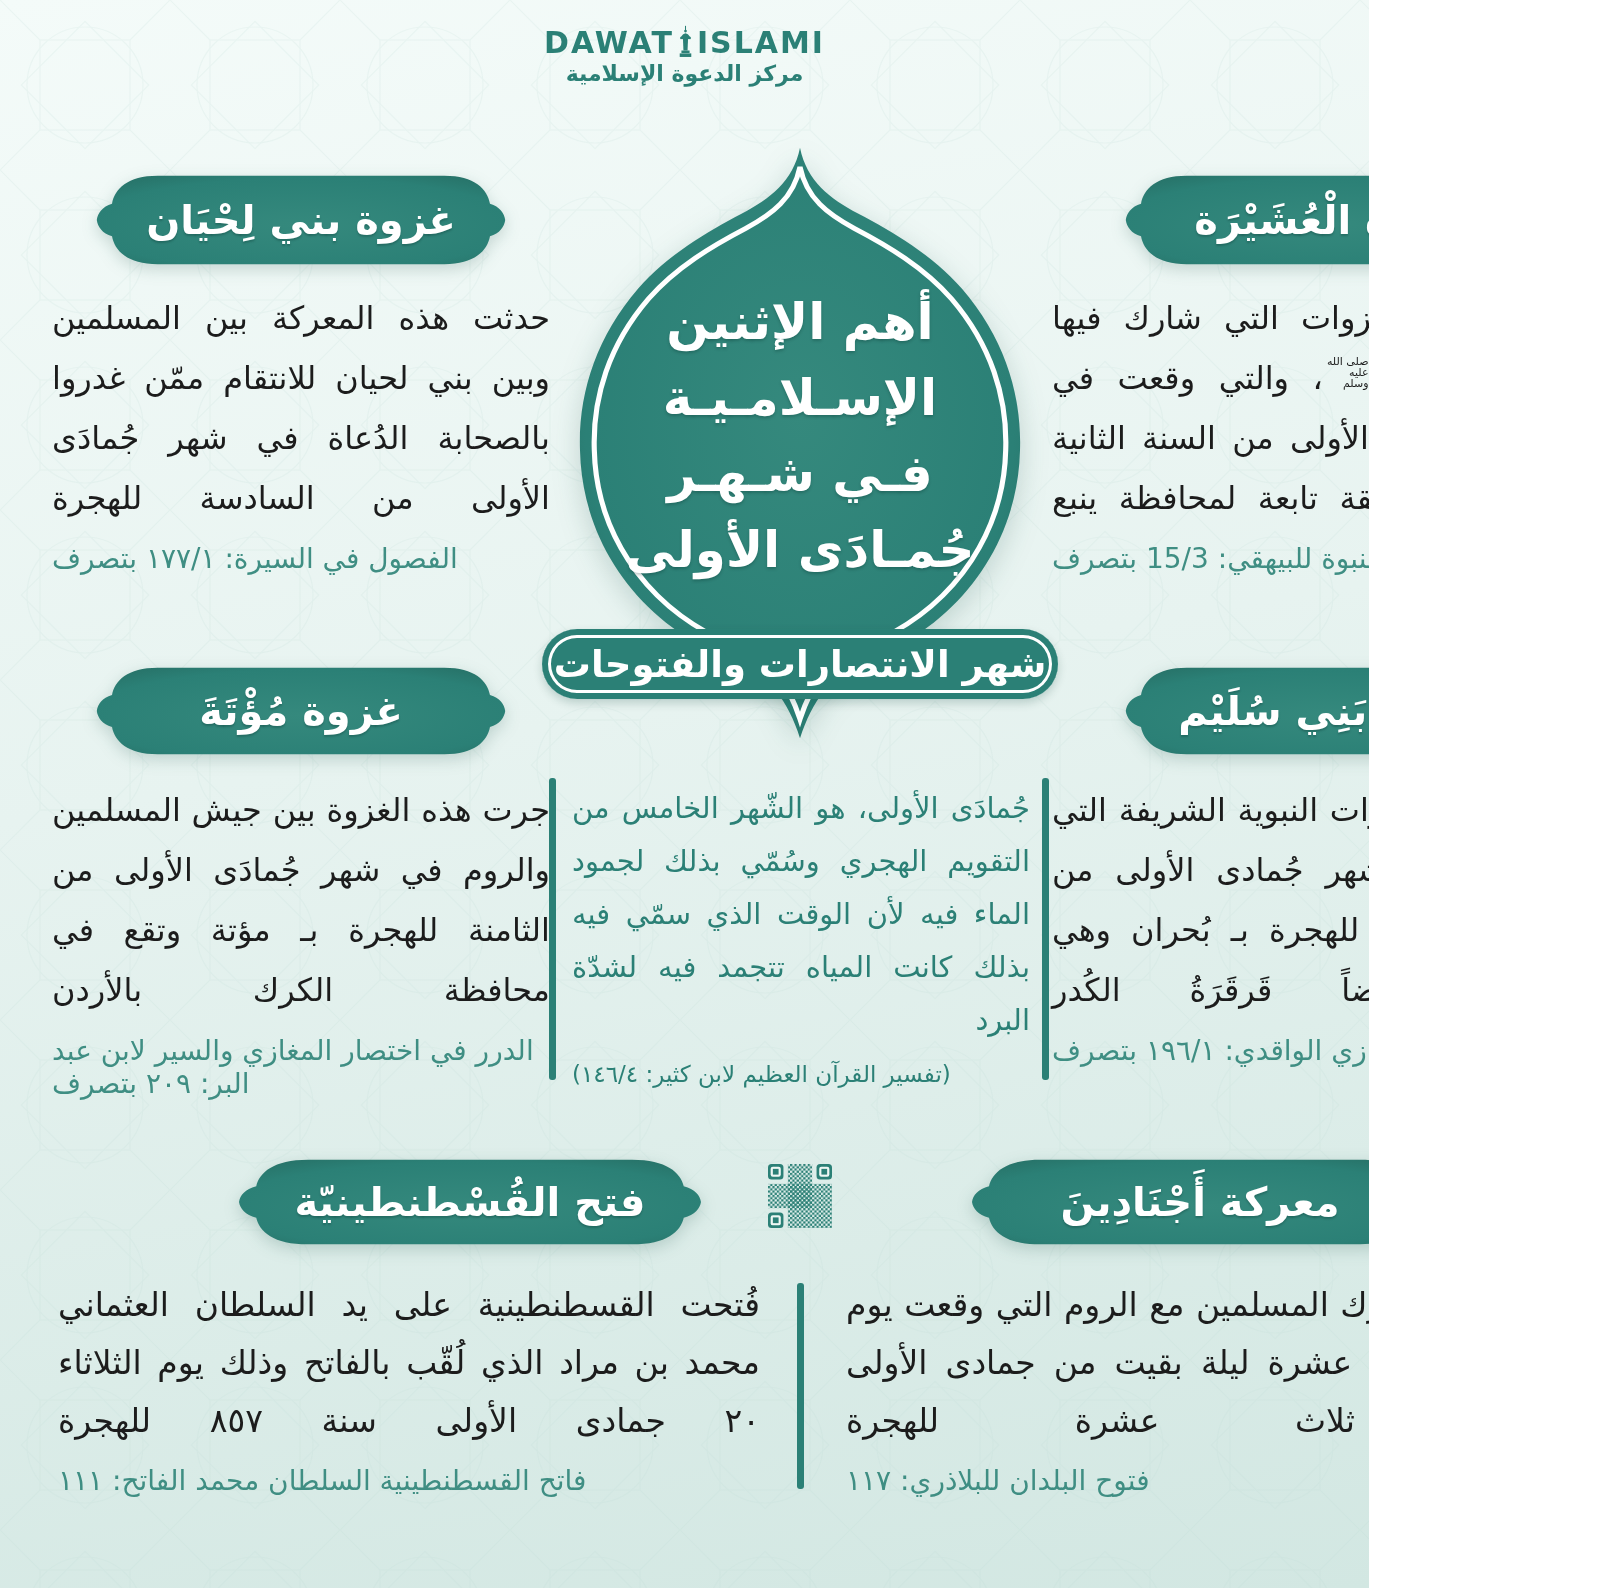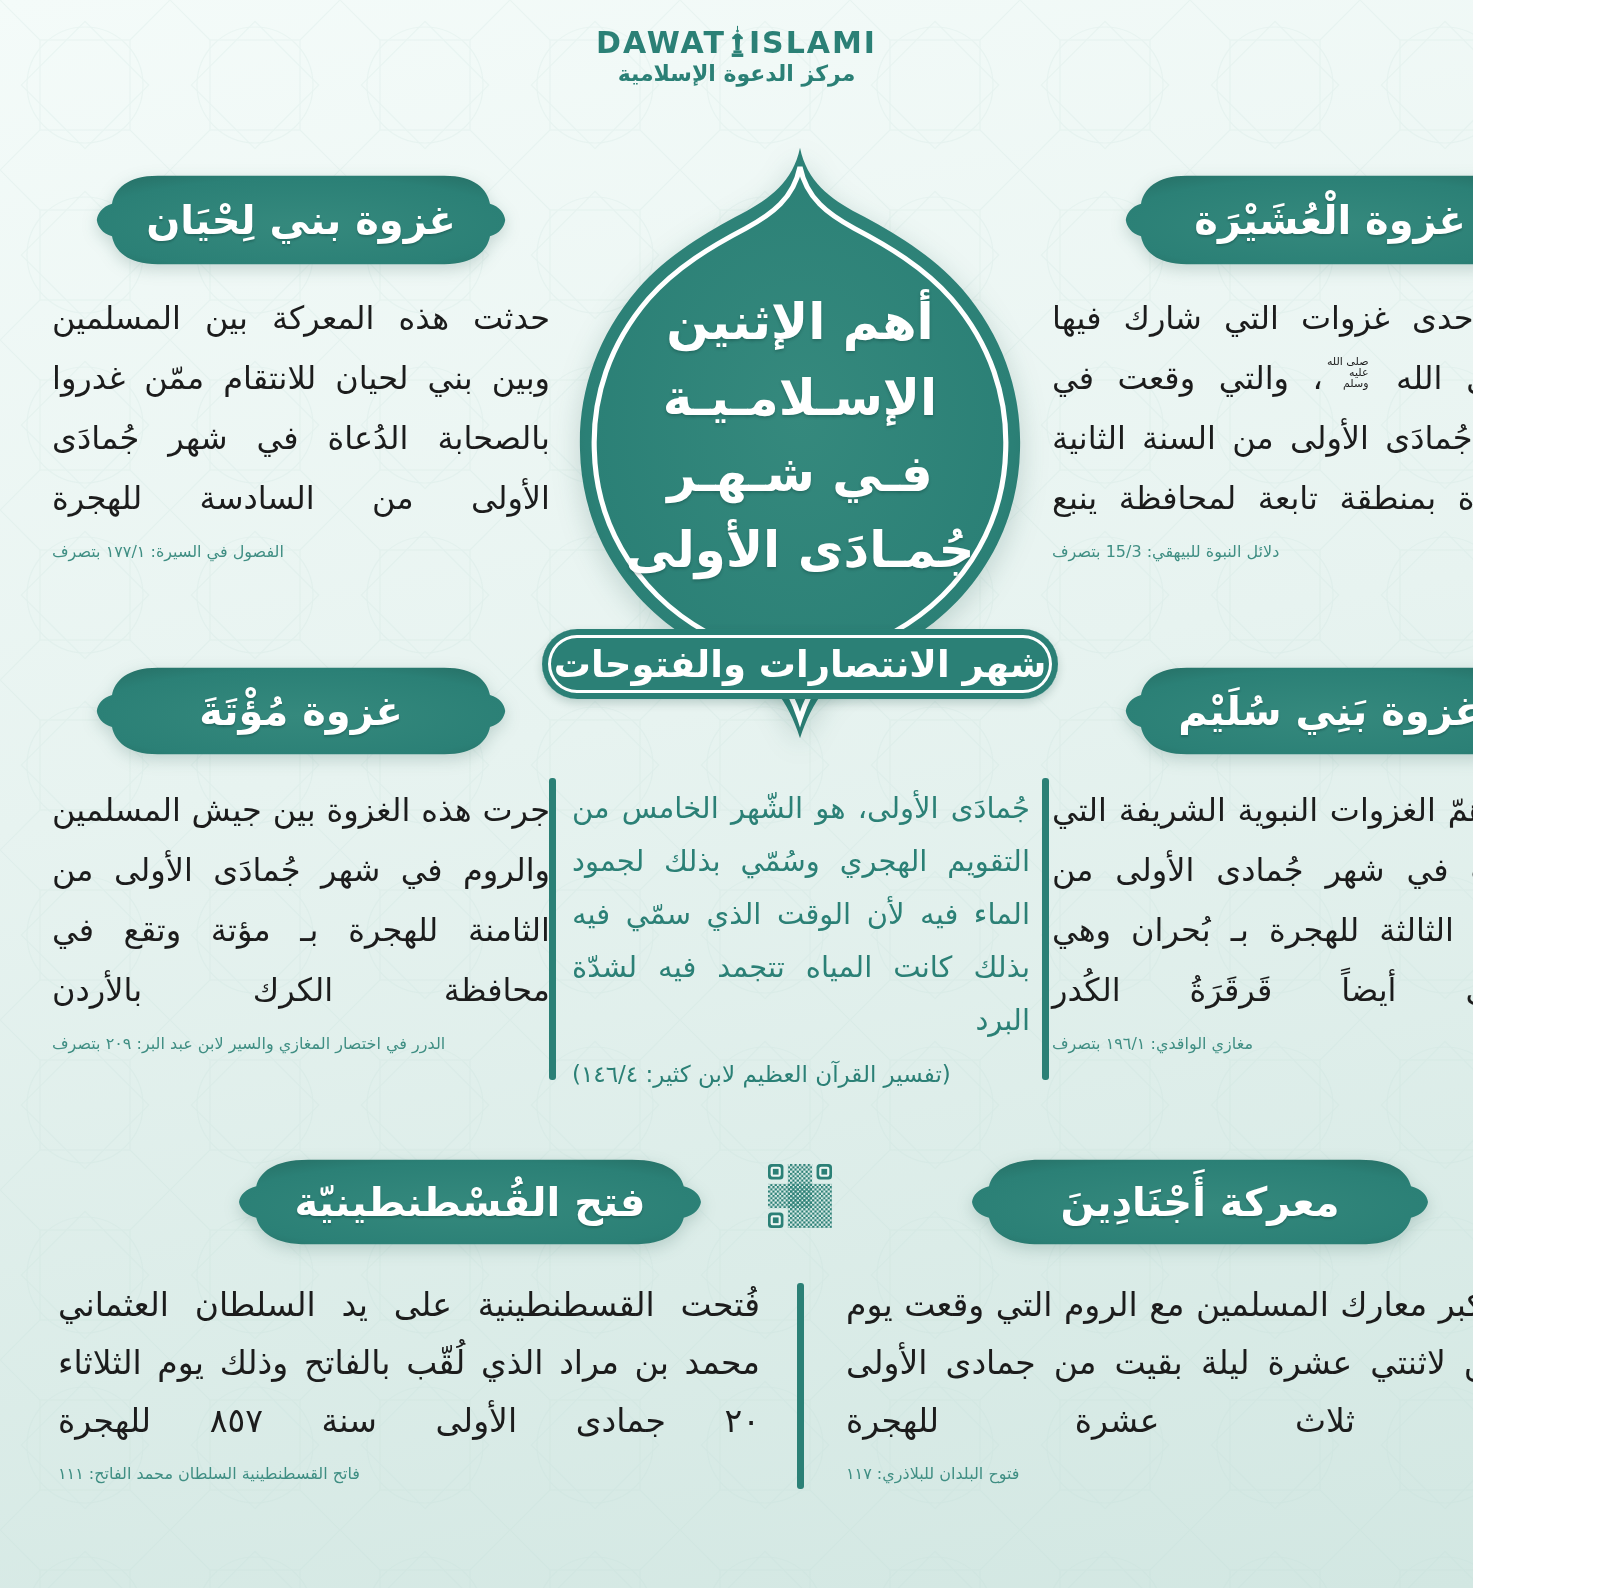--- a/index.html
+++ b/index.html
@@ -2,21 +2,21 @@
 <html lang="ar" style="--teal: #2b8076; --teal-dark: #256c62; --teal-light: #35897d; --teal-text: #3f8e83; --ink: #1c1c1c; --bg-1: #f4fbf9; --bg-2: #e7f3f0; --bg-3: #d2e7e2; --pattern: #bcd9d3; --white: #ffffff;"><head>
 <meta charset="utf-8">
 <style>
   :root{
     --teal:#2b8076; --teal-dark:#256c62; --teal-light:#35897d; --teal-text:#3f8e83;
     --ink:#1c1c1c; --bg-1:#f4fbf9; --bg-2:#e7f3f0; --bg-3:#d2e7e2; --pattern:#bcd9d3; --white:#ffffff;
   }
   *{margin:0;padding:0;box-sizing:border-box;}
   html,body{width:1600px;height:1588px;}
   body{font-family:"DejaVu Sans",sans-serif;}
-  .page{position:relative;width:1473px;height:1588px;overflow:hidden;
+  .page{position:relative;width:1369px;height:1588px;overflow:hidden;
         background:linear-gradient(170deg,var(--bg-1) 0%,var(--bg-2) 45%,var(--bg-3) 100%);padding-left:36px;}
   .bg-pattern{position:absolute;inset:0;opacity:.5;}
   
   .logo{position:absolute;top:24px;left:0;right:0;text-align:center;color:var(--teal);}
   .wordmark{font-size:30px;font-weight:bold;letter-spacing:2px;display:flex;align-items:center;justify-content:center;gap:3px;}
   .wordmark svg{width:17px;height:36px;}
   .tagline{font-size:22px;font-weight:bold;margin-top:1px;direction:rtl;}
   
   .medallion{position:absolute;left:560px;top:142px;width:480px;height:602px;}
   .medallion>svg{position:absolute;inset:0;width:100%;height:100%;filter:drop-shadow(0 8px 14px rgba(0,60,50,.18));}
@@ -27,21 +27,21 @@
         display:flex;align-items:center;justify-content:center;direction:rtl;}
   .pill span{color:#fff;font-size:37px;font-weight:bold;}
   
   .banner{position:absolute;display:flex;align-items:center;justify-content:center;direction:rtl;}
   .banner>svg{position:absolute;inset:0;width:100%;height:100%;filter:drop-shadow(0 5px 8px rgba(0,60,50,.18));}
   .banner>span{position:relative;color:#fff;font-size:40px;font-weight:bold;white-space:nowrap;text-shadow:0 2px 2px rgba(0,40,35,.25);}
   
   .block{position:absolute;}
   .sec-body{direction:rtl;color:var(--ink);font-size:32px;line-height:60px;text-align:justify;text-align-last:justify;}
   .wide .sec-body{font-size:33px;line-height:58px;}
-  .sec-source{direction:rtl;text-align:left;color:var(--teal-text);font-size:16px;margin-top:14px;}
+  .sec-source{direction:rtl;text-align:left;color:var(--teal-text);font-size:28px;margin-top:14px;}
   .note .sec-body{color:var(--teal);font-size:29px;line-height:53px;font-weight:500;}
   .note .sec-source{text-align:left;font-size:23px;color:var(--teal);}
   .saw{display:inline-block;vertical-align:middle;font-size:11px;line-height:11px;text-align:center;margin:0 4px;transform:translateY(-8px);}
   .saw span{display:block;}
   .vbar{position:absolute;width:7px;background:var(--teal);border-radius:3px;}
   .qr{position:absolute;left:768px;top:1164px;width:64px;height:64px;}
 </style>
 </head>
 <body>
 

